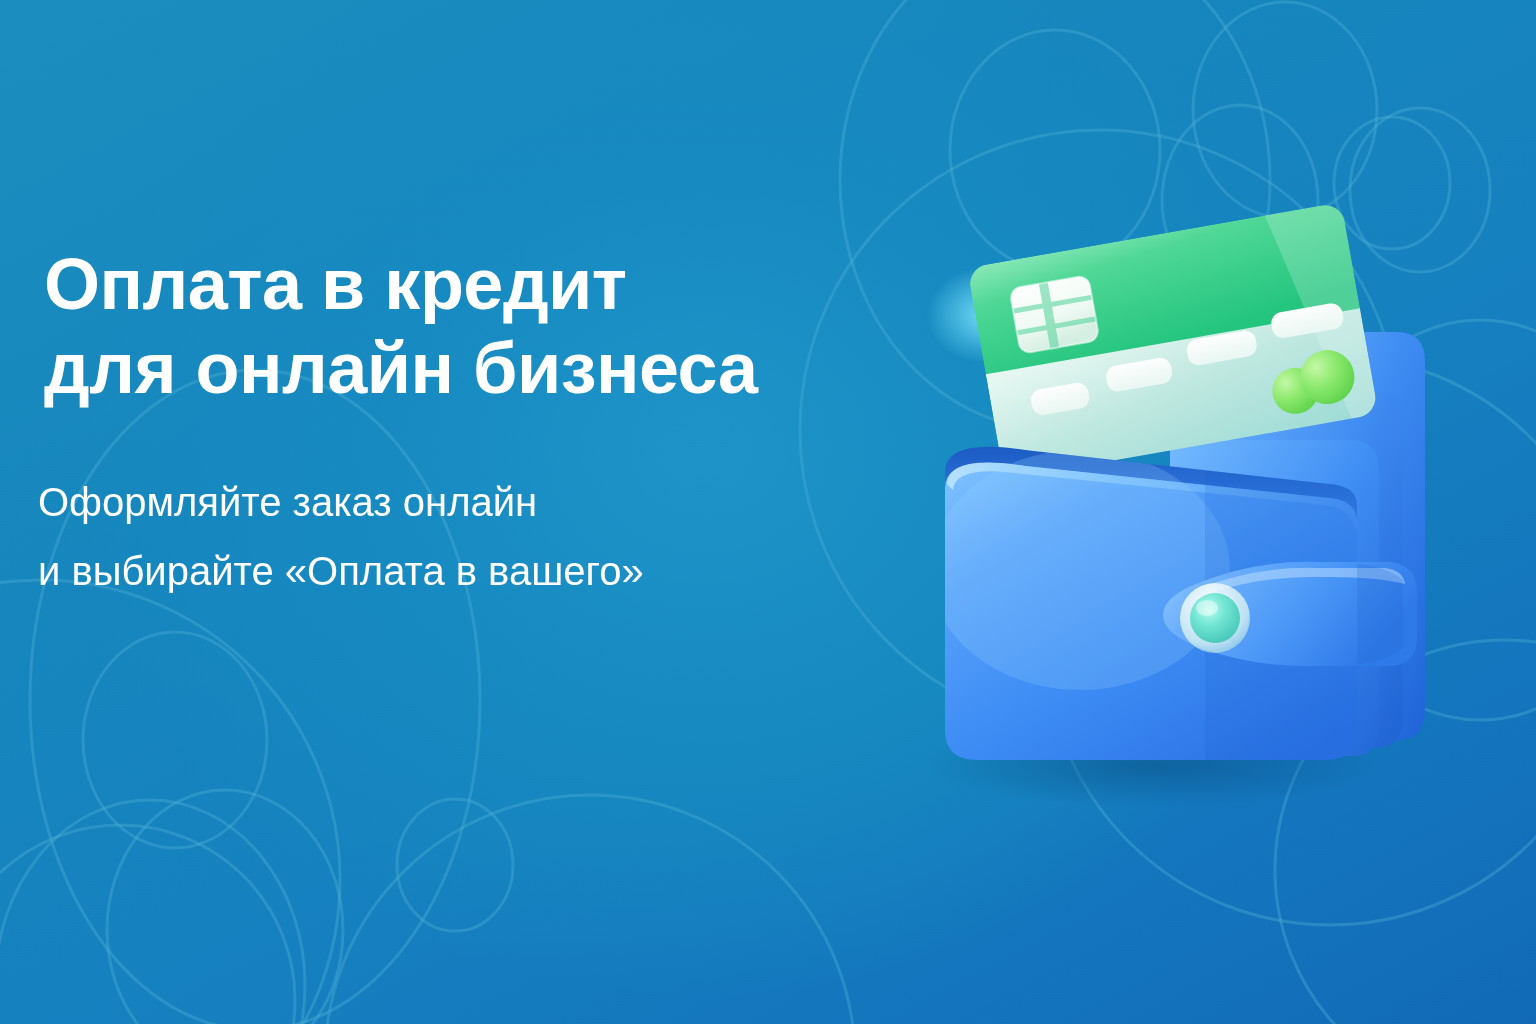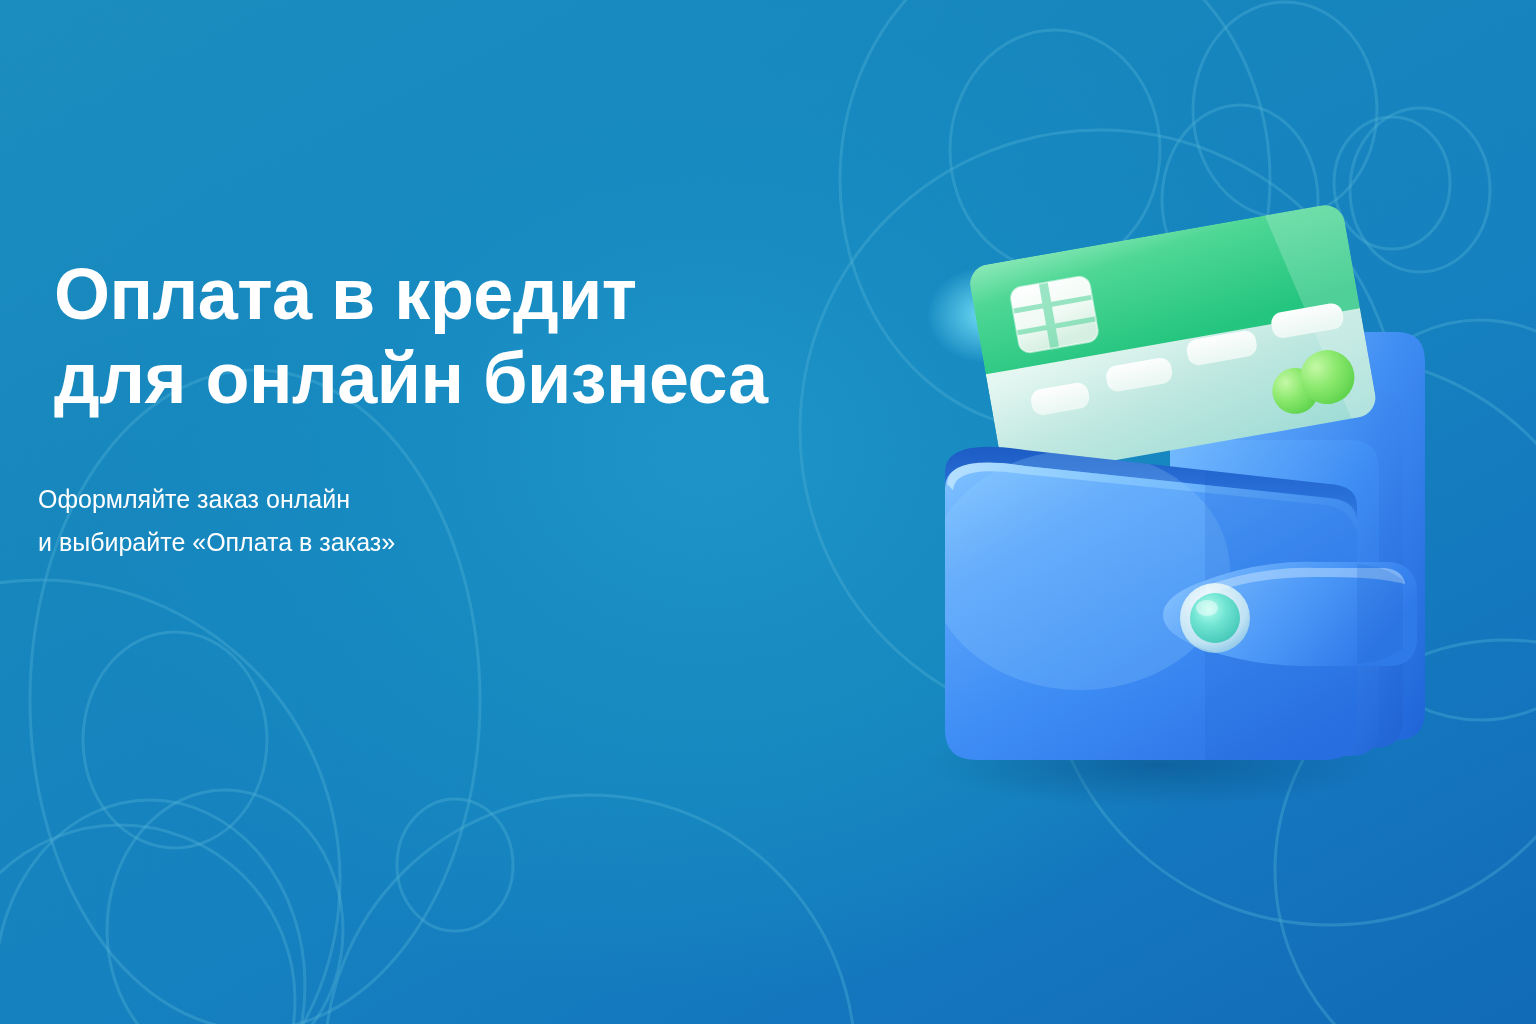--- a/index.html
+++ b/index.html
@@ -51,33 +51,33 @@
   }
 
   
   .copy {
     position: absolute;
     left: 38px;
     top: 236px;
     z-index: 6;
   }
   .headline {
-    margin: 16px;
+    margin: 6px;
     color: #ffffff;
     font-size: 72px;
     font-weight: bold;
     line-height: 1.17;
     letter-spacing: -0.5px;
     white-space: nowrap;
   }
   .subhead {
     margin: 0;
     margin-top: 58px;
     color: #ffffff;
-    font-size: 25px;
+    font-size: 40px;
     font-weight: normal;
     line-height: 1.72;
     white-space: nowrap;
   }
 
   
   .illustration {
     position: absolute;
     left: 905px;
     top: 240px;
@@ -122,21 +122,21 @@
 
   <div class="noise"></div>
 
   <div class="copy">
     <h1 class="headline">
       <span>Оплата в кредит</span><br>
       <span>для онлайн бизнеса</span>
     </h1>
     <p class="subhead">
       <span>Оформляйте заказ онлайн</span><br>
-      <span>и выбирайте «Оплата в заказ»</span>
+      <span>и выбирайте «Оплата в вашего»</span>
     </p>
   </div>
 
   <div class="illustration">
     <svg viewBox="0 0 580 560">
       <defs>
 
         <linearGradient id="gBack3" x1="0" y1="0" x2="1" y2="1">
           <stop offset="0%" stop-color="#6fb6ff"></stop>
           <stop offset="45%" stop-color="#3f8df3"></stop>

